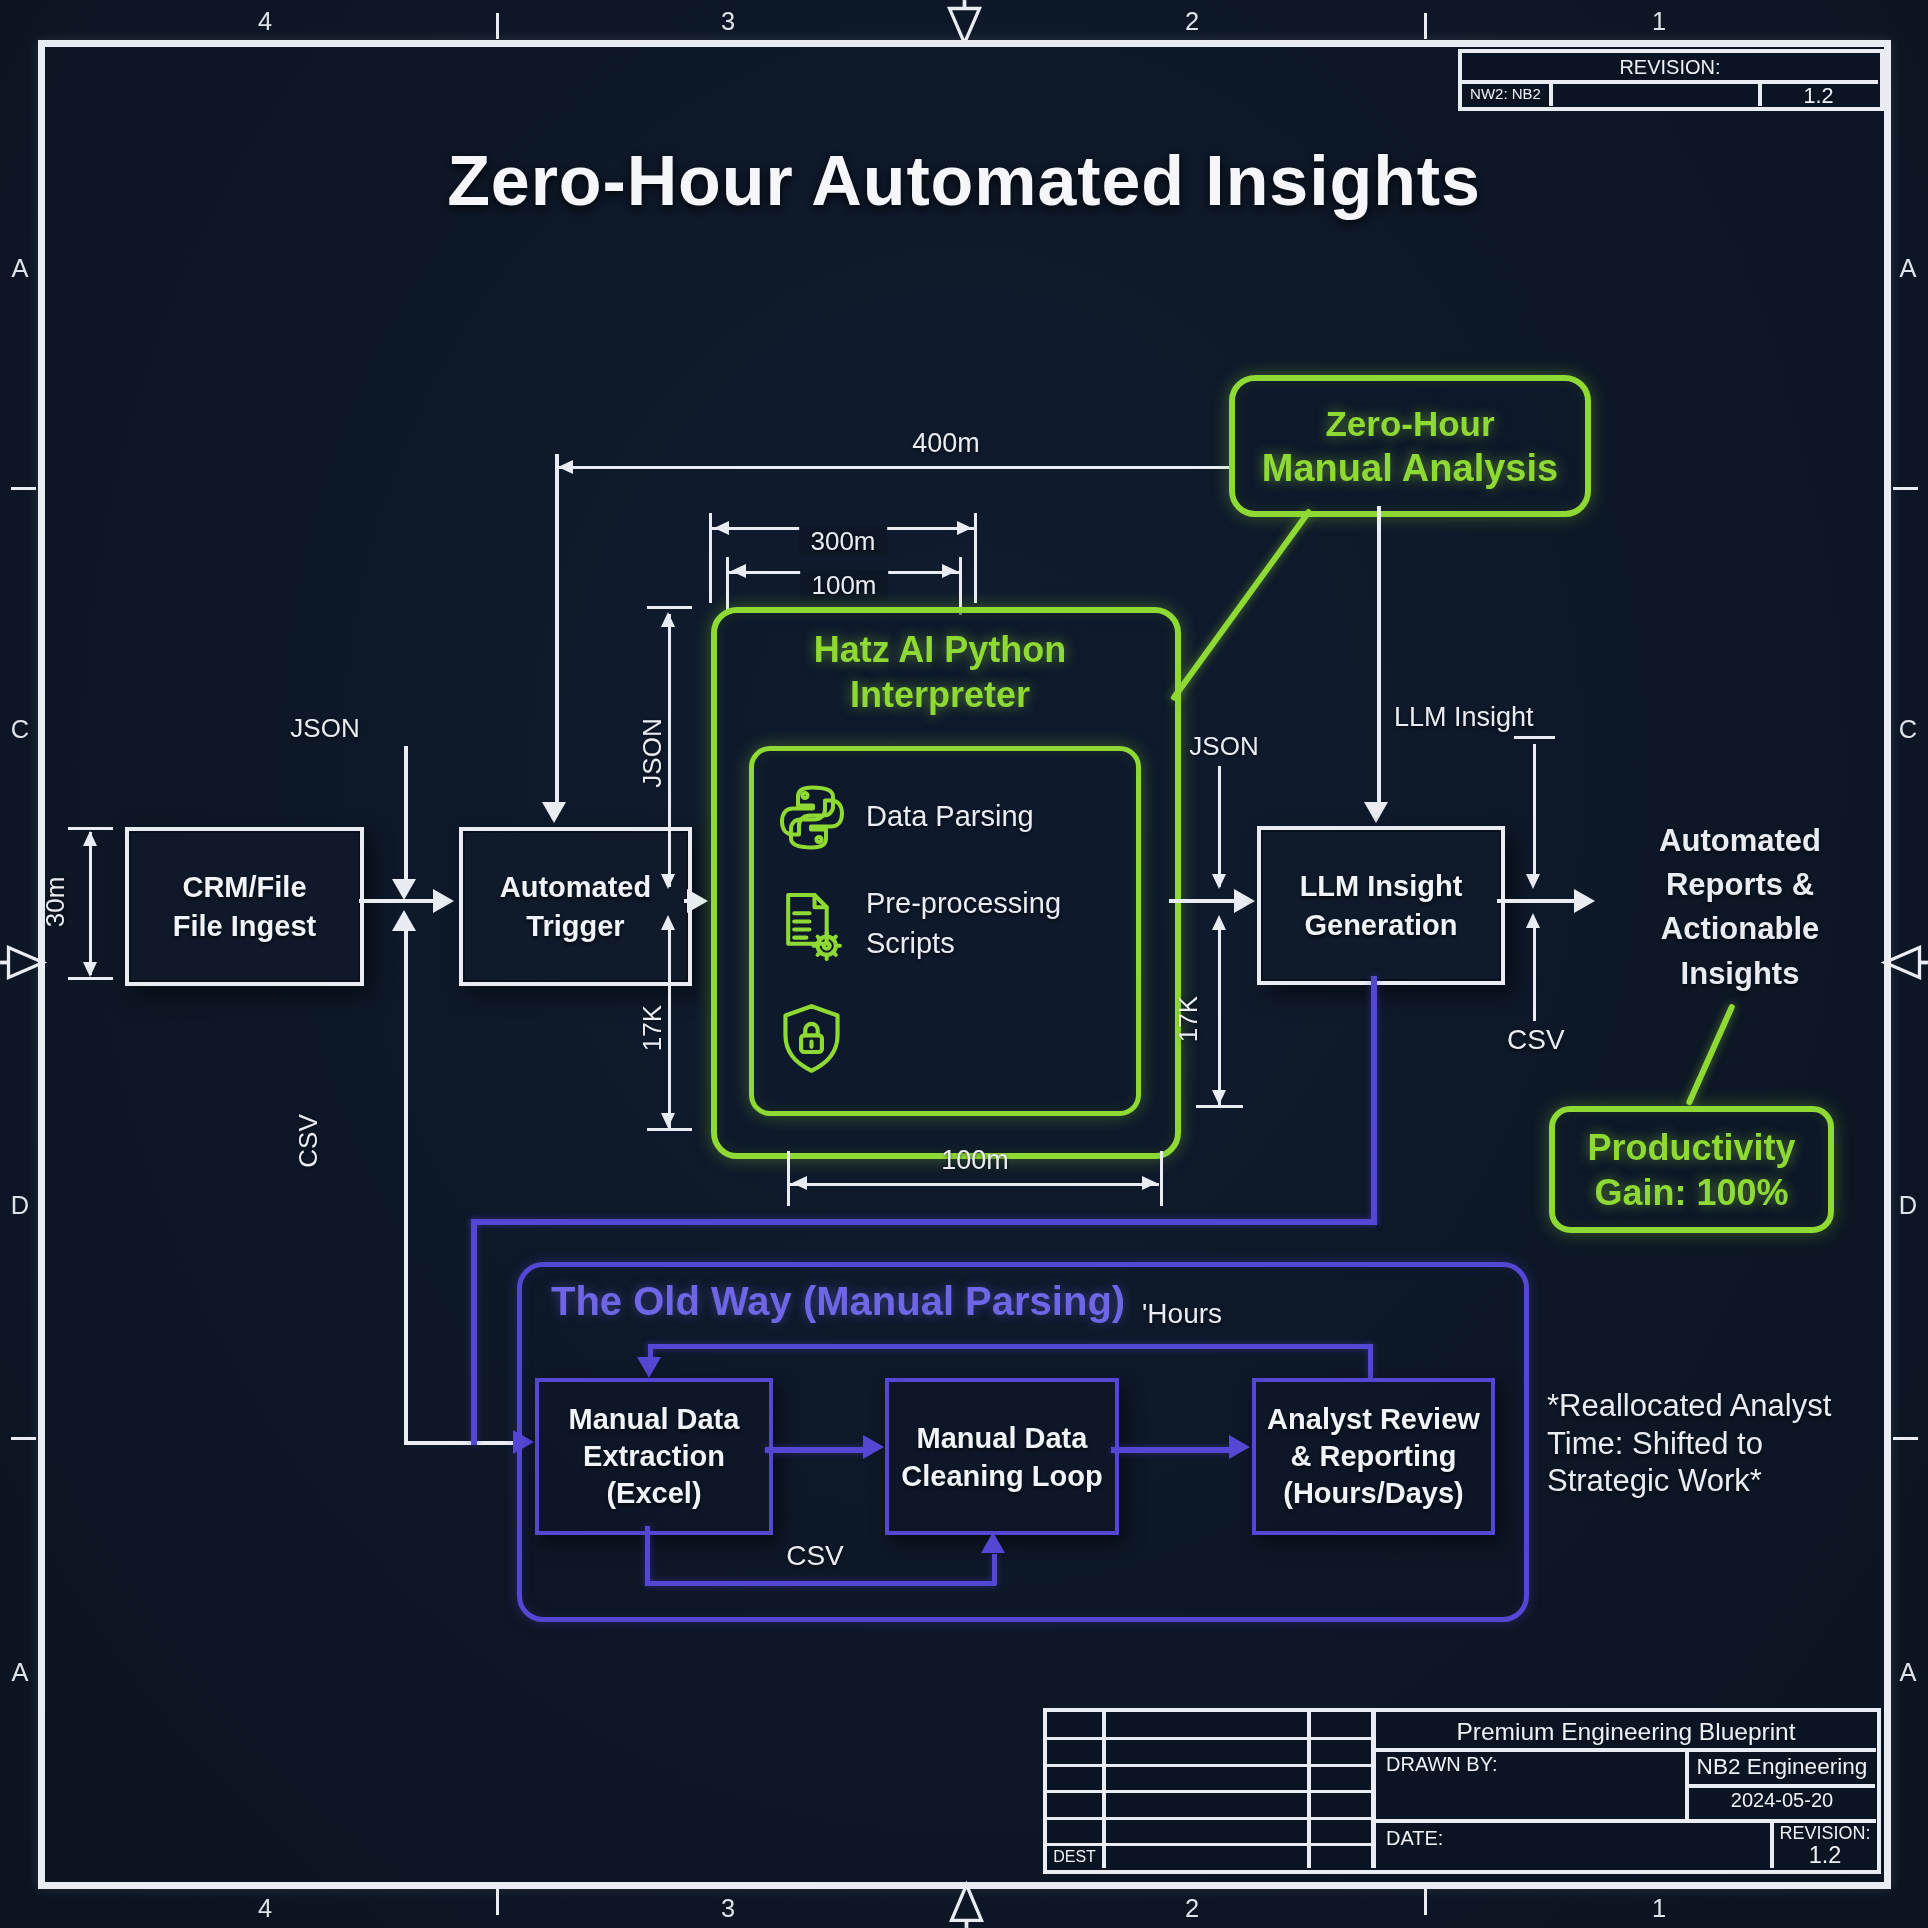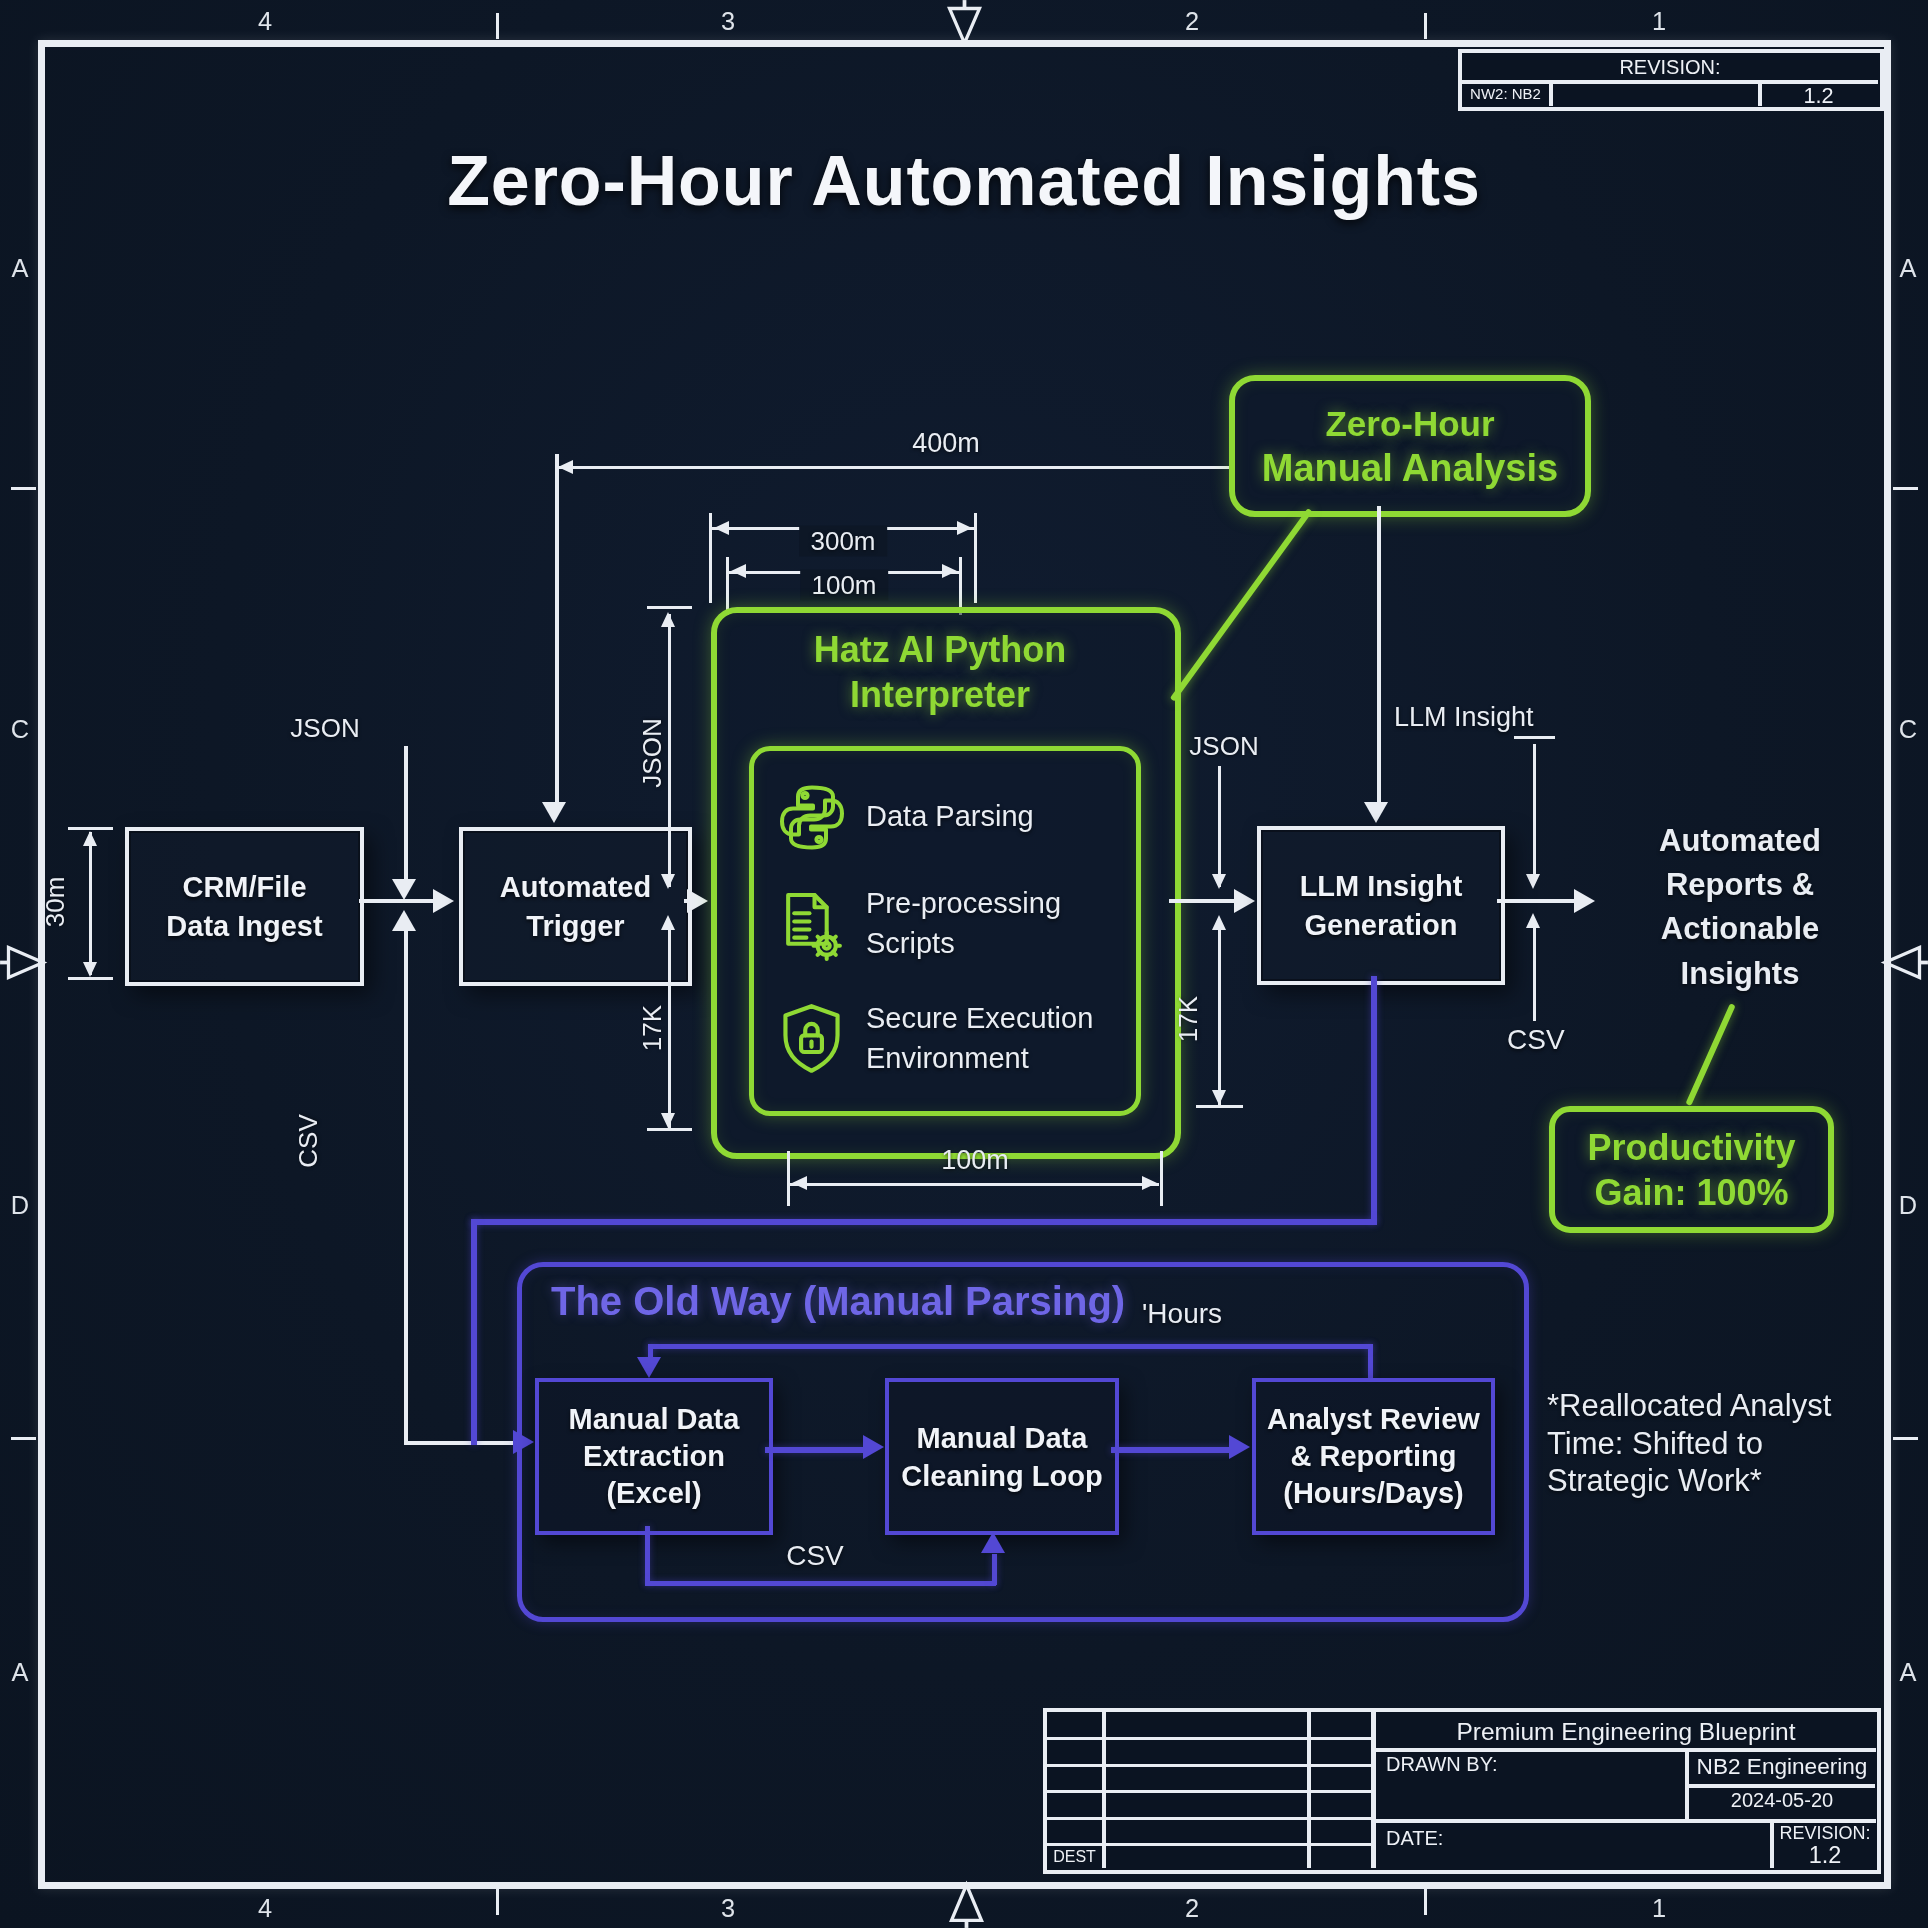--- a/index.html
+++ b/index.html
@@ -123,21 +123,21 @@
     <div class="hl thin" style="left:68px;top:827px;width:45px"></div>
     <div class="hl thin" style="left:68px;top:977px;width:45px"></div>
     <div class="vl thin" style="left:89px;top:832px;height:143px"></div>
     <div class="tr u sm" style="left:83px;top:831px"></div>
     <div class="tr d sm" style="left:83px;top:962px"></div>
     <div class="cl rot" style="left:55px;top:902px">30m</div>
   </div>
 
   <div class="wbox" style="left:125px;top:827px;width:231px;height:151px">
     <span>CRM/File</span>
-    <span>Data Ingest</span>
+    <span>File Ingest</span>
   </div>
 
   <div class="hl" style="left:359px;top:899px;width:79px"></div>
   <div class="tr r" style="left:433px;top:889px"></div>
 
   <div>
     <div class="cl" style="left:325px;top:728px">JSON</div>
     <div class="vl" style="left:404px;top:746px;height:136px"></div>
     <div class="tr d" style="left:392px;top:879px"></div>
     <div class="tr u" style="left:392px;top:910px"></div>
@@ -233,21 +233,20 @@
   <div class="lbl" style="left:866px;top:883px;font-size:29px;white-space:normal;width:240px;line-height:40px">Pre-processing Scripts</div>
 
   <svg style="left:774px;top:1000px" width="75" height="79" viewBox="0 0 72 72">
     <g fill="none" stroke="#8fd934" stroke-width="4" stroke-linejoin="round" stroke-linecap="round">
       <path d="M36 4l25 9v19c0 16-10 27-25 34C21 59 11 48 11 32V13z"></path>
       <rect x="26" y="32" width="20" height="16" rx="3"></rect>
       <path d="M30 32v-5a6 6 0 0 1 12 0v5"></path>
       <line x1="36" y1="38" x2="36" y2="43"></line>
     </g>
   </svg>
-  <div class="lbl" style="left:866px;top:998px;font-size:29px;white-space:normal;width:264px;line-height:40px">Secure Execution Environment</div>
 
   <div>
     <div class="vl thin" style="left:787px;top:1151px;height:55px"></div>
     <div class="vl thin" style="left:1160px;top:1151px;height:55px"></div>
     <div class="hl thin" style="left:790px;top:1183px;width:369px"></div>
     <div class="tr l sm" style="left:792px;top:1176px"></div>
     <div class="tr r sm" style="left:1142px;top:1176px"></div>
     <div class="cl" style="left:975px;top:1160px;font-size:27px">100m</div>
   </div>
 

